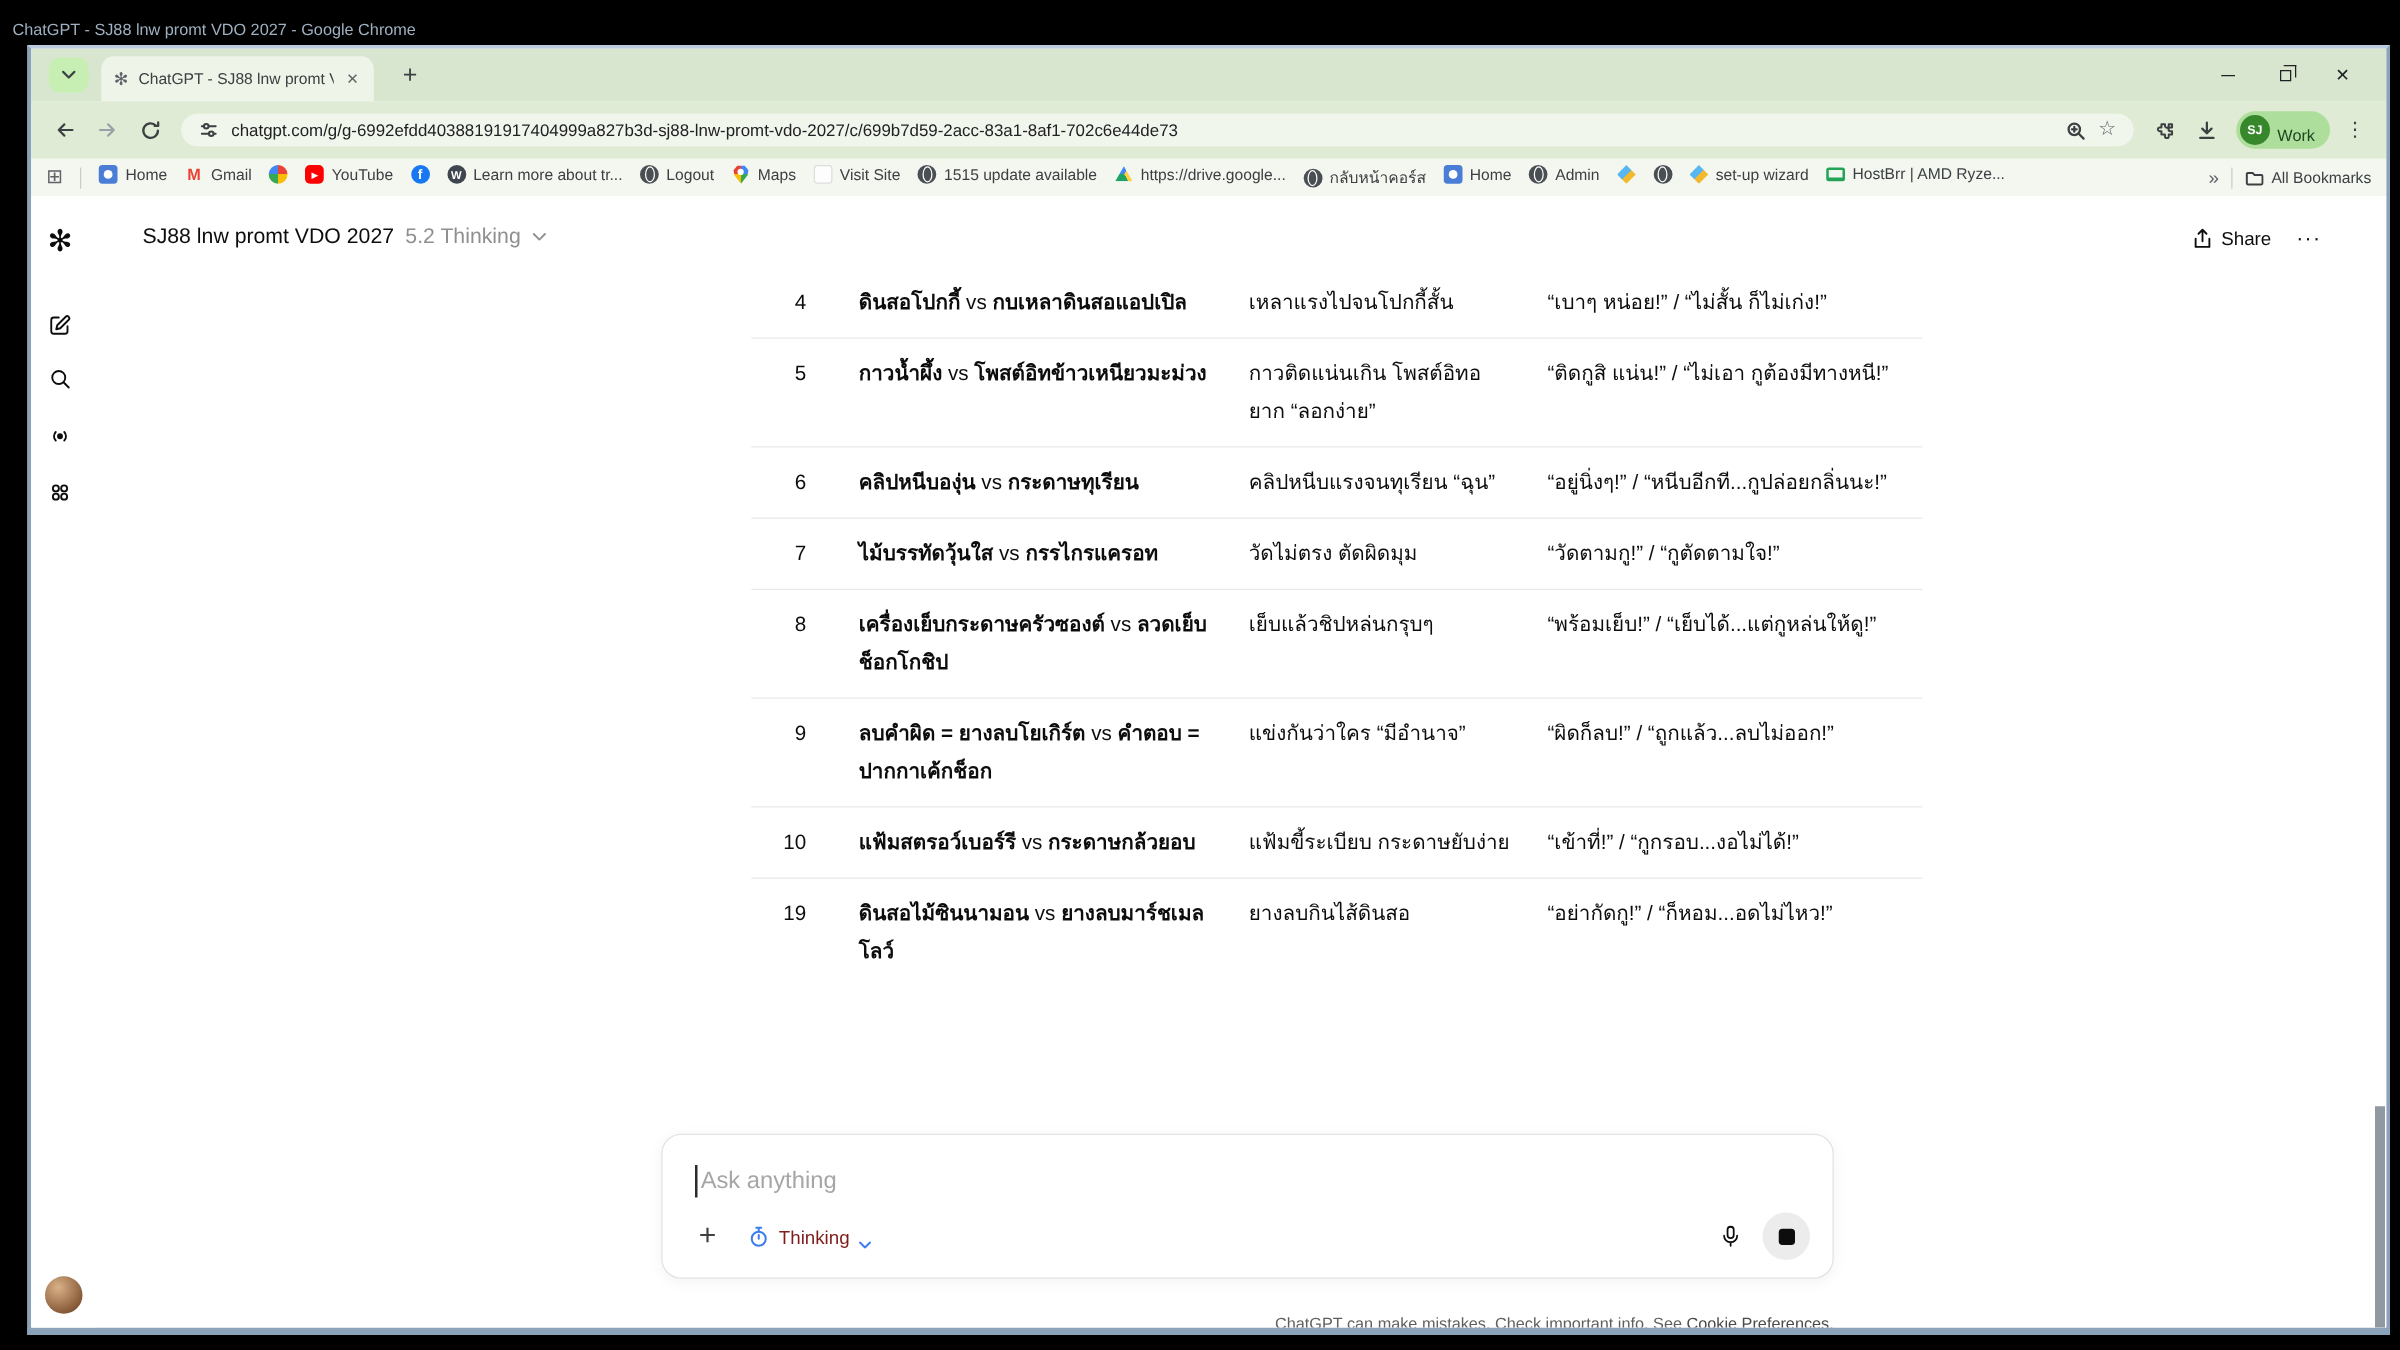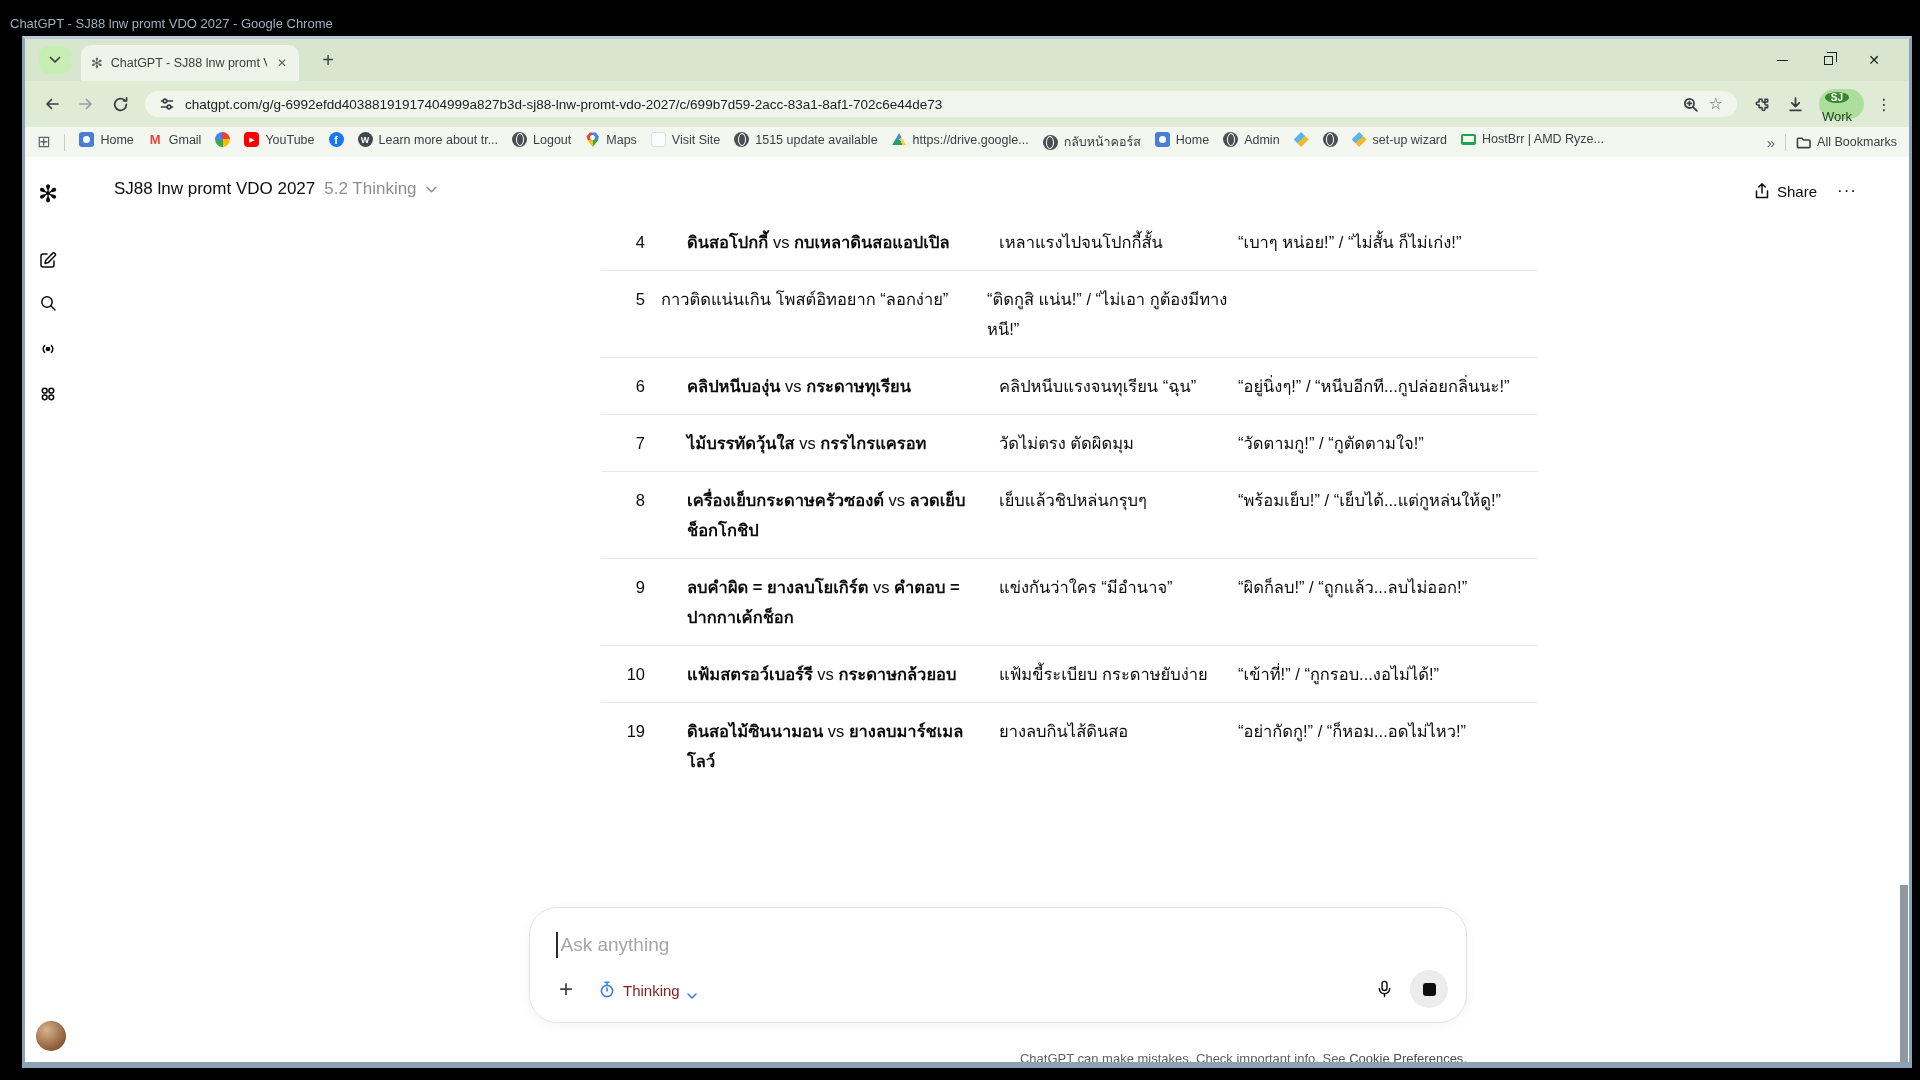--- a/index.html
+++ b/index.html
@@ -33,22 +33,22 @@
 
   
   .toolbar { height:46px; background:#e0ebd6; display:flex; align-items:center; padding:0 10px; }
   .nav-ic { width:34px; height:34px; display:flex; align-items:center; justify-content:center; flex:none; }
   svg.oline { fill:none; stroke:#3c4043; stroke-width:1.7; stroke-linecap:round; stroke-linejoin:round; }
   svg.oline.dim { stroke:#9aa0a6; }
   .urlbar { flex:1; height:26px; margin:0 8px; background:#f1f6ec; border-radius:17px;
     display:flex; align-items:center; padding:0 14px; gap:10px; min-width:0; }
   .url-text { flex:1; font-size:13.5px; color:#202124; white-space:nowrap; overflow:hidden; }
   .star-glyph { font-size:16px; color:#5f6368; line-height:1; }
-  .profile-pill { height:30px; border-radius:16px; background:#aede9c; display:flex; align-items:center;
-    gap:6px; padding:3px 12px 3px 3px; margin:0 6px;flex-direction:column; }
+  .profile-pill { height:30px; border-radius:16px; background:#aede9c; display:flex; align-items:flex-end;
+    gap:6px; padding:3px 12px 3px 3px; margin:0 6px; }
   .profile-avatar { width:24px; height:24px; border-radius:50%; background:#37872d; color:#fff;
     font-size:10px; font-weight:bold; display:flex; align-items:center; justify-content:center; }
   .profile-label { font-size:13px; color:#1e4620; }
   .menu-dots { font-size:16px; color:#3c4043; padding:0 6px; letter-spacing:1px; }
 
   
   .bookmarksbar { height:30px; background:#f4f7f0; display:flex; align-items:center; padding:0 12px;
     font-size:12.5px; color:#3c4043; gap:12px; overflow:hidden; }
   .bm-left { display:flex; align-items:center; gap:14px; min-width:0; overflow:hidden; flex:1; }
   .bm-right { display:flex; align-items:center; gap:10px; flex:none; }
@@ -99,21 +99,21 @@
   .t-row { display:grid; grid-template-columns:48px 338px 251px 300px; padding:13px 0;
     border-bottom:1px solid #e9e9e9; line-height:30px; }
   .t-row.last { border-bottom:none; }
   .c-num { text-align:right; padding-right:4px; }
   .c-name { padding-left:38px; }
   .c-name b { font-weight:700; }
   .c-desc { padding:0 25px 0 12px; }
 
   
   .composer { position:absolute; left:504px; top:750px; width:938px; height:116px; background:#fff;
-    border:1px solid #e3e3e3; border-radius:28px; box-shadow:0 2px 12px rgba(0,0,0,.05); }
+    border:1px solid #e3e3e3; border-radius:16px; box-shadow:0 2px 12px rgba(0,0,0,.05); }
   .composer-input { position:absolute; left:26px; top:24px; display:flex; align-items:center; }
   .caret { width:1.5px; height:26px; background:#2b2b2b; margin-right:3px; }
   .placeholder { font-size:19px; color:#a6a6a6; }
   .composer-controls { position:absolute; left:0; right:0; bottom:12px; height:42px;
     display:flex; align-items:center; padding:0 18px; }
   .plus-btn { width:36px; height:36px; display:flex; align-items:center; justify-content:center;
     font-size:24px; color:#414141; font-weight:300; }
   .mode-pill { display:flex; align-items:flex-end; gap:7px; margin-left:14px; color:#7f1d1d; font-size:15px; }
   svg.blueg { fill:none; stroke:#3b7df0; stroke-width:1.6; stroke-linecap:round; stroke-linejoin:round; }
   .spacer { flex:1; }
@@ -366,20 +366,21 @@
     <div class="cmp-table">
   <div class="t-row">
     <span class="c-num">4</span>
     <span class="c-name"><b class="name-a">ดินสอโปกกี้</b><span class="vs"> vs </span><b class="name-b">กบเหลาดินสอ​แอปเปิล</b></span>
     <span class="c-desc">เหลาแรงไปจนโปกกี้สั้น</span>
     <span class="c-quote">“เบาๆ หน่อย!” / “ไม่สั้น ก็ไม่เก่ง!”</span>
   </div>
 
   <div class="t-row">
     <span class="c-num">5</span>
+    <span class="c-name"><b class="name-a">กาวน้ำผึ้ง</b><span class="vs"> vs </span><b class="name-b">โพสต์อิทข้าวเหนียว​มะม่วง</b></span>
     <span class="c-desc">กาวติดแน่นเกิน โพสต์อิทอ​ยาก “ลอกง่าย”</span>
     <span class="c-quote">“ติดกูสิ แน่น!” / “ไม่เอา กูต้องมีทางหนี!”</span>
   </div>
 
   <div class="t-row">
     <span class="c-num">6</span>
     <span class="c-name"><b class="name-a">คลิปหนีบองุ่น</b><span class="vs"> vs </span><b class="name-b">กระดาษทุเรียน</b></span>
     <span class="c-desc">คลิปหนีบแรงจนทุเรียน “ฉุน”</span>
     <span class="c-quote">“อยู่นิ่งๆ!” / “หนีบอีกที...กูปล่อยกลิ่นนะ!”</span>
   </div>

